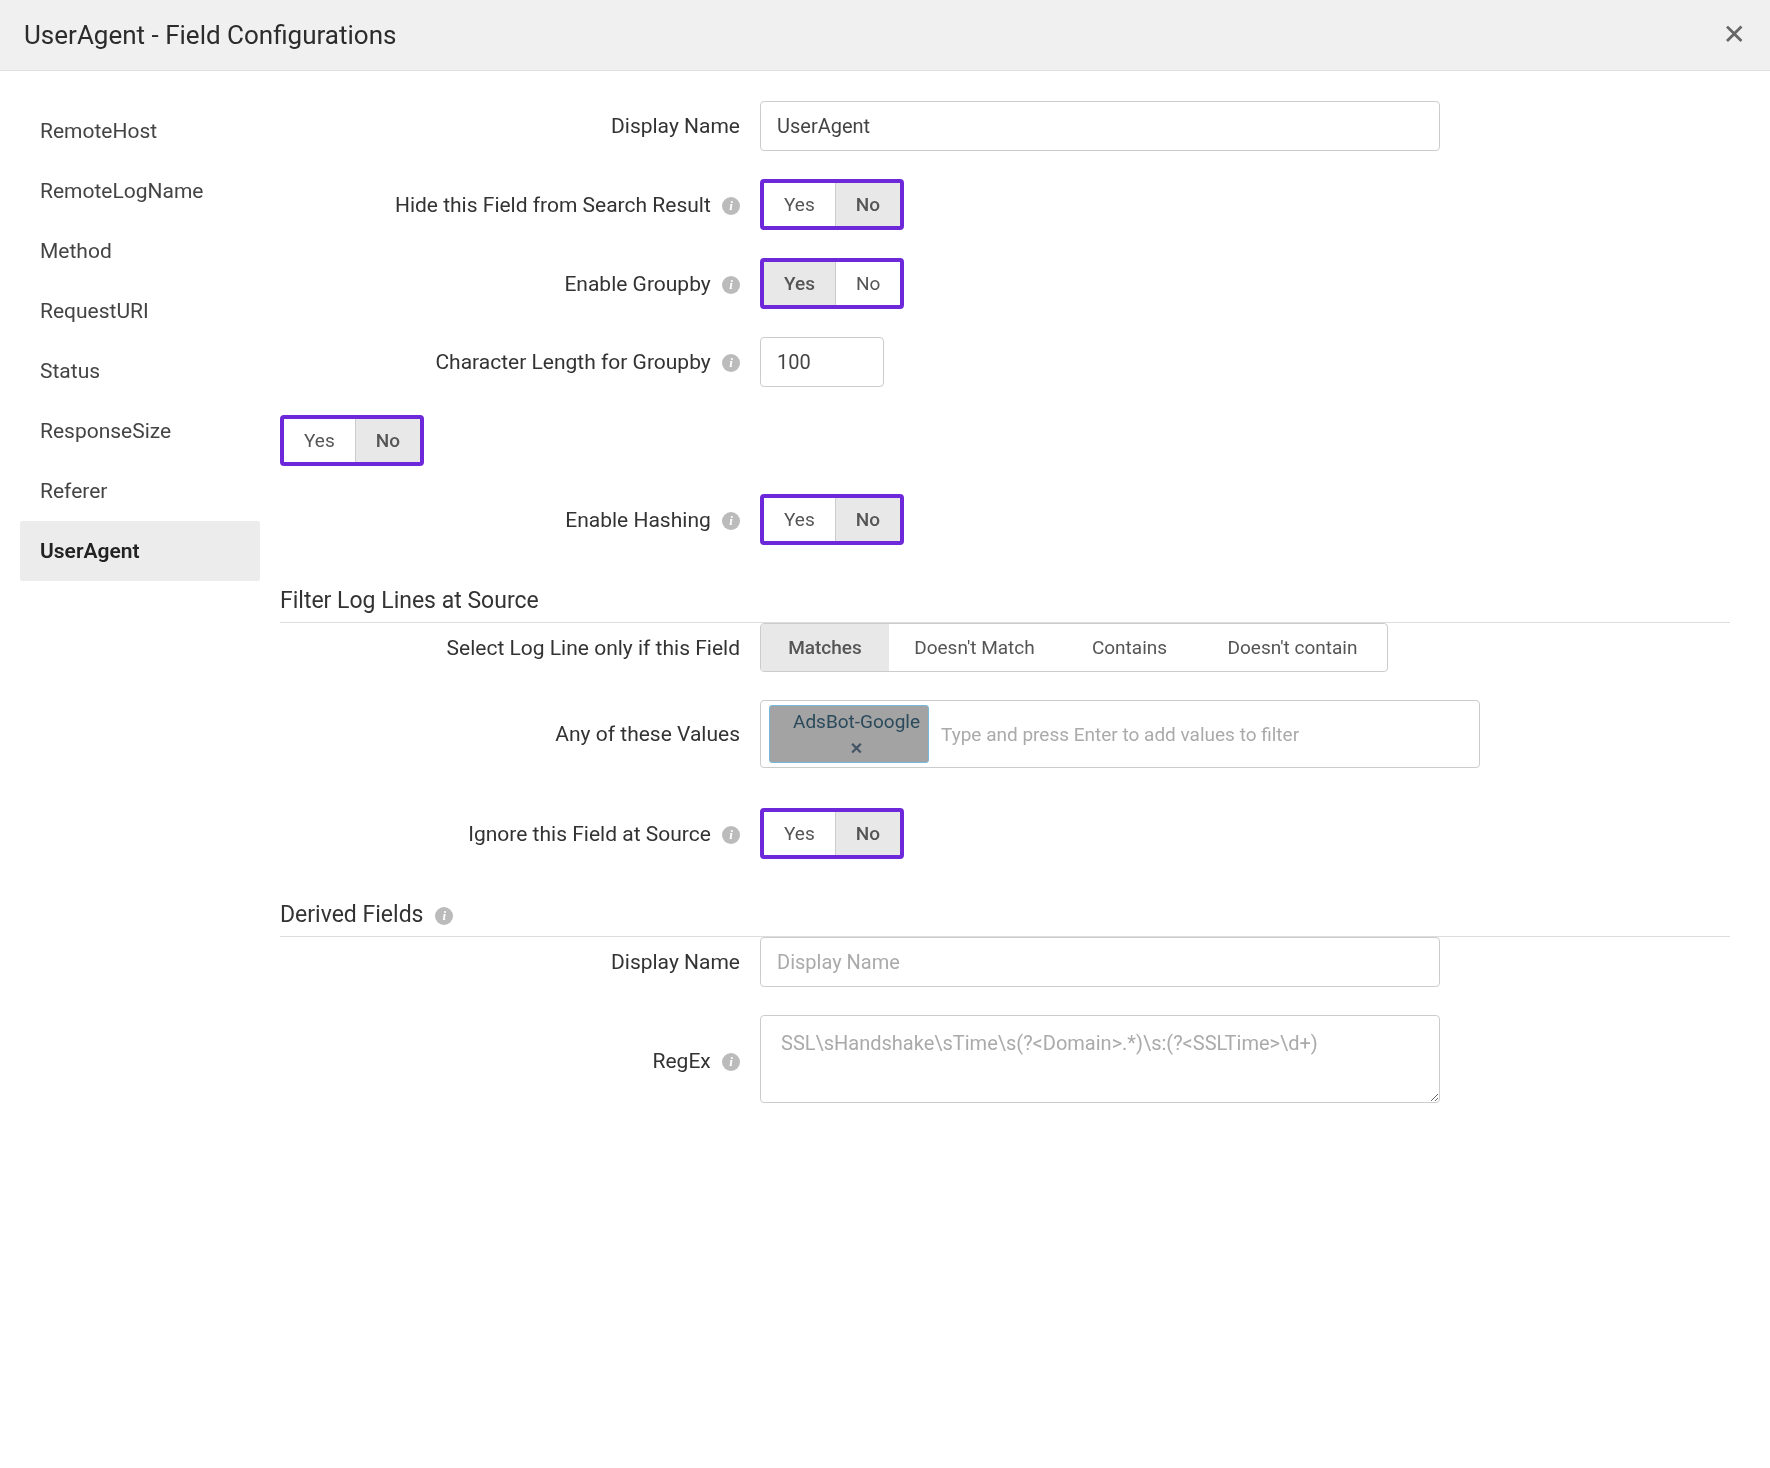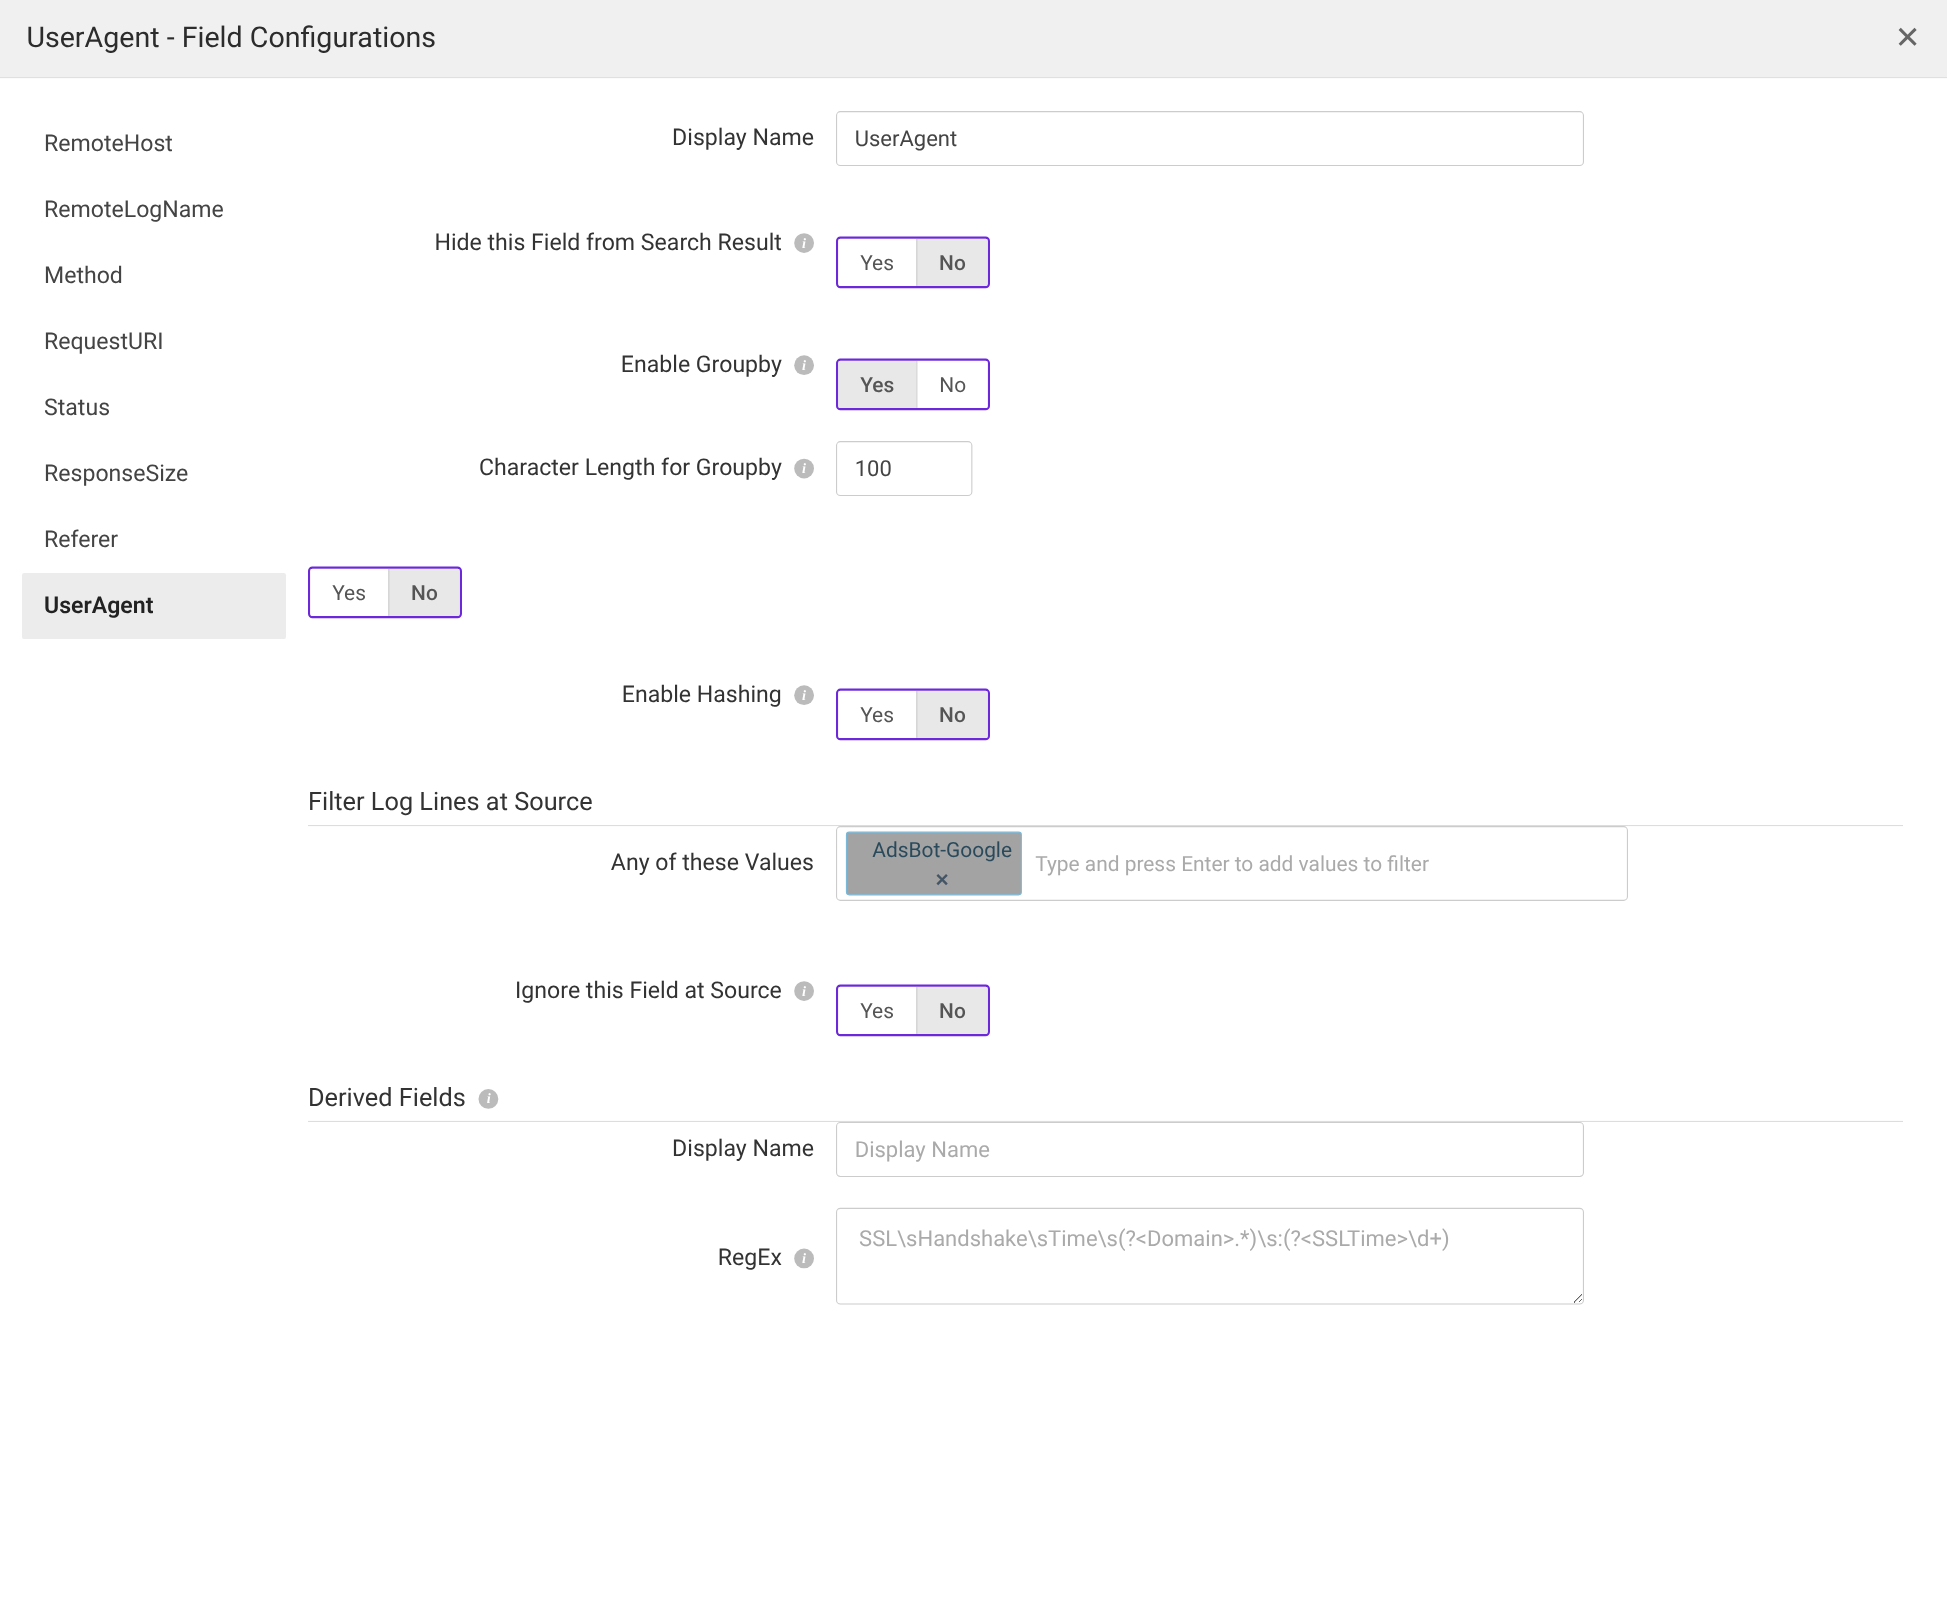--- a/index.html
+++ b/index.html
@@ -87,24 +87,23 @@
     }
     .text-input.wide {
       max-width: 680px;
       width: 100%;
     }
     .text-input::placeholder {
       color: #aaa;
     }
     .toggle-group {
       display: inline-flex;
-      border: 2px solid #6d28d9;
+      border: 4px solid #6d28d9;
       border-radius: 4px;
       overflow: hidden;
-      margin-top: 36px;
     }
     .toggle-btn {
       padding: 10px 20px;
       font-size: 19px;
       background: #fff;
       border: none;
       cursor: pointer;
       color: #555;
       font-family: inherit;
     }
@@ -306,20 +305,31 @@
       <div class="form-control-area">
         <div class="toggle-group">
           <button class="toggle-btn">Yes</button>
           <button class="toggle-btn active">No</button>
         </div>
       </div>
     </div>
 
     <div class="section-title">Filter Log Lines at Source</div>
 
+    <div class="form-row">
+      <div class="form-label">Select Log Line only if this Field</div>
+      <div class="form-control-area">
+        <div class="match-group">
+          <button class="match-btn active">Matches</button>
+          <button class="match-btn">Doesn't Match</button>
+          <button class="match-btn">Contains</button>
+          <button class="match-btn">Doesn't contain</button>
+        </div>
+      </div>
+    </div>
 
     <div class="form-row">
       <div class="form-label">Any of these Values</div>
       <div class="form-control-area">
         <div class="tag-input">
           <span class="tag">
             <span>AdsBot-Google</span>
             <span class="tag-remove">✕</span>
           </span>
           <input type="text" class="tag-input-field" placeholder="Type and press Enter to add values to filter" style="">

